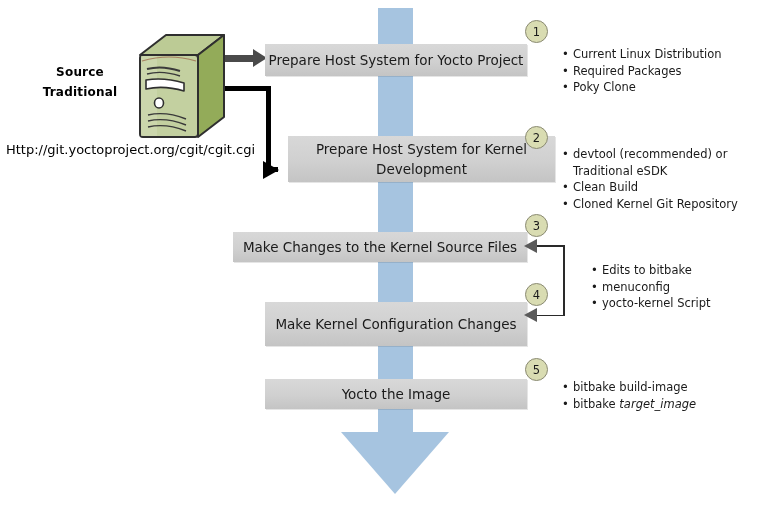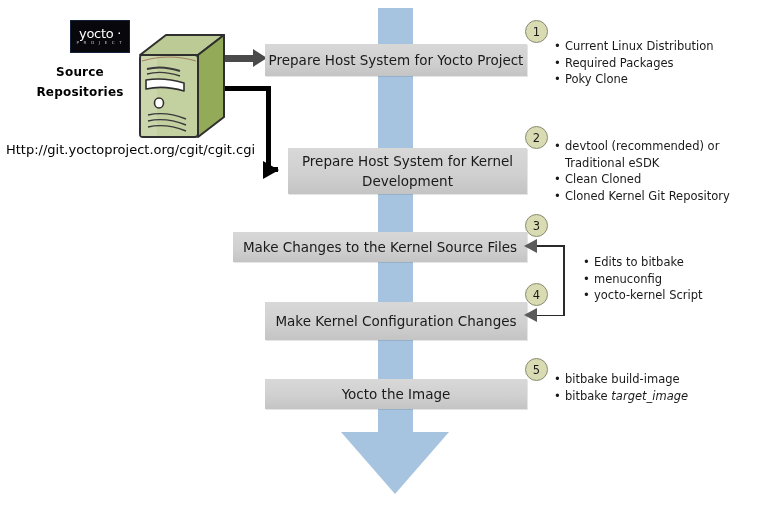--- a/index.html
+++ b/index.html
@@ -107,23 +107,23 @@
     color: #1a1a1a;
     font-size: 13.5px;
     display: flex;
     align-items: center;
     justify-content: center;
     text-align: center;
     line-height: 20px;
     box-shadow: 1px 1px 0 rgba(0,0,0,0.10);
   }
   #box1 { left: 265px; top: 44px;  width: 262px; height: 32px; }
-  #box2 { left: 288px; top: 148px; width: 239px; height: 46px; }
+  #box2 { left: 288px; top: 136px; width: 267px; height: 46px; }
   #box3 { left: 233px; top: 232px; width: 294px; height: 30px; }
-  #box4 { left: 265px; top: 302px; width: 262px; height: 38px; }
+  #box4 { left: 265px; top: 302px; width: 262px; height: 44px; }
   #box5 { left: 265px; top: 379px; width: 262px; height: 30px; }
 
   
   .arrow-top-line {
     position: absolute;
     left: 225px;
     top: 55px;
     width: 30px;
     height: 7px;
     background: #4a4a4a;
@@ -221,21 +221,21 @@
   #circ4 { left: 525px; top: 283px; }
   #circ5 { left: 525px; top: 358px; }
 
   
   .notes {
     position: absolute;
     font-size: 11.5px;
     line-height: 16.5px;
     color: #1a1a1a;
   }
-  .notes ul { margin: 0; padding: 0 0 0 14px; list-style: none; }
+  .notes ul { margin: 8px; padding: 0 0 0 14px; list-style: none; }
   .notes li { position: relative; padding-left: 0; }
   .notes li::before {
     content: "\2022";
     position: absolute;
     left: -11px;
     top: 0;
     color: #1a1a1a;
   }
   .notes li .ital { font-style: italic; }
 
@@ -245,28 +245,24 @@
   #notes5 { left: 551px; top: 371px; width: 214px; }
 </style>
 </head>
 <body>
 
 <div id="canvas">
 
   <div class="flow-arrow-shaft"></div>
   <div class="flow-arrow-head"></div>
 
-  <div class="yocto-logo">
-    <div class="yocto-word">yocto ·</div>
-    <div class="yocto-sub">P R O J E C T</div>
-  </div>
 
   <div class="source-label">
     <div>Source</div>
-    <div>Repositories</div>
+    <div>Traditional</div>
   </div>
   <div class="repo-url">Http://git.yoctoproject.org/cgit/cgit.cgi</div>
 
   <svg class="server" viewBox="0 0 92 108">
 
     <polygon points="4,22 30,2 88,2 62,22" fill="#bccb95" stroke="#2f2f2f" stroke-width="2" stroke-linejoin="round"></polygon>
 
     <polygon points="62,22 88,2 88,84 62,104" fill="#93ab59" stroke="#2f2f2f" stroke-width="2" stroke-linejoin="round"></polygon>
 
     <rect x="4" y="22" width="58" height="82" rx="3" fill="#c3d0a0" stroke="#2f2f2f" stroke-width="2"></rect>
@@ -317,21 +313,21 @@
     <ul>
       <li><span>Current Linux Distribution</span></li>
       <li><span>Required Packages</span></li>
       <li><span>Poky Clone</span></li>
     </ul>
   </div>
 
   <div class="notes" id="notes2">
     <ul>
       <li><span>devtool (recommended) or Traditional eSDK</span></li>
-      <li><span>Clean Cloned</span></li>
+      <li><span>Clean Build</span></li>
       <li><span>Cloned Kernel Git Repository</span></li>
     </ul>
   </div>
 
   <div class="notes" id="notes3">
     <ul>
       <li><span>Edits to bitbake</span></li>
       <li><span>menuconfig</span></li>
       <li><span>yocto-kernel Script</span></li>
     </ul>

